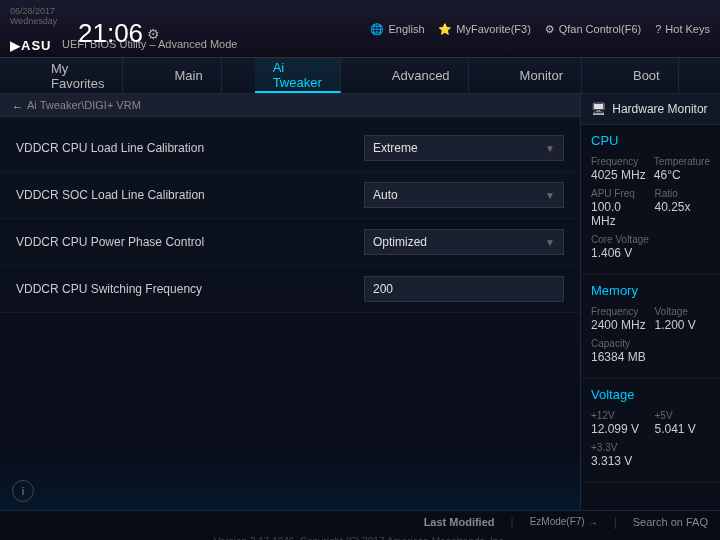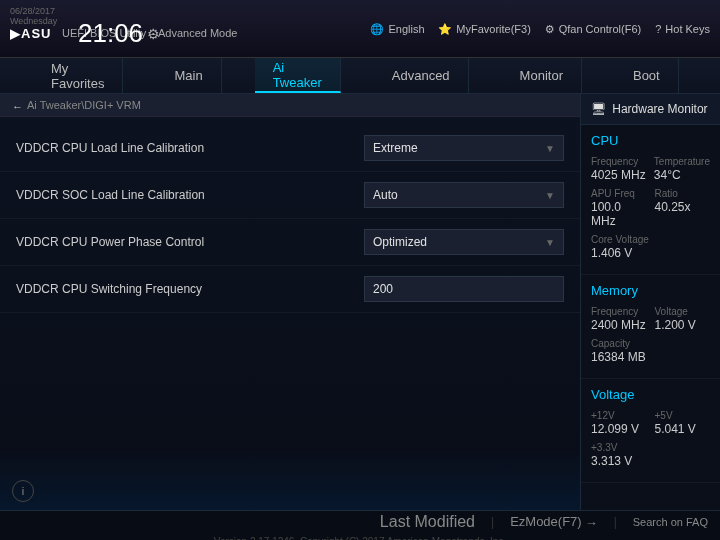--- a/index.html
+++ b/index.html
@@ -12,22 +12,22 @@
       color: #ccc;
       font-size: 12px;
     }
 
     
     #header {
       background: linear-gradient(180deg, #1a1a2e 0%, #0d0d1a 100%);
       border-bottom: 1px solid #333;
       height: 58px;
       display: flex;
-      align-items: flex-start;
-      padding: 16px 10px;
+      align-items: flex-end;
+      padding: 4px 10px;
       position: relative;
     }
     #logo-area {
       display: flex;
       align-items: center;
       gap: 8px;
     }
     #asus-logo {
       color: #fff;
       font-weight: bold;
@@ -416,21 +416,21 @@
 
     <div class="hw-section">
       <div class="hw-section-title">CPU</div>
       <div class="hw-row">
         <div class="hw-col">
           <div class="hw-field-label">Frequency</div>
           <div class="hw-field-value">4025 MHz</div>
         </div>
         <div class="hw-col">
           <div class="hw-field-label">Temperature</div>
-          <div class="hw-field-value">34°C</div>
+          <div class="hw-field-value">46°C</div>
         </div>
       </div>
       <div class="hw-row">
         <div class="hw-col">
           <div class="hw-field-label">APU Freq</div>
           <div class="hw-field-value">100.0 MHz</div>
         </div>
         <div class="hw-col">
           <div class="hw-field-label">Ratio</div>
           <div class="hw-field-value">40.25x</div>
@@ -476,23 +476,23 @@
         <div class="hw-field-label">+3.3V</div>
         <div class="hw-field-value">3.313 V</div>
       </div>
     </div>
 
   </div>
 </div>
 
 <div class="footer-wrapper">
   <div class="top-footer-row">
-    <span style="color:#888;font-size:16px;">Last Modified</span>
+    <span style="color:#888;font-size:11px;font-weight:bold;">Last Modified</span>
     <span style="color:#333;">|</span>
-    <div class="footer-action" style="color:#888; font-size:13px;text-align:right;">
+    <div class="footer-action" style="color:#888; font-size:10px;text-align:right;">
       <span>EzMode(F7)</span>
       <span>→</span>
     </div>
     <span style="color:#333;">|</span>
     <div class="footer-action" style="color:#888; font-size:11px;">
       <span>Search on FAQ</span>
     </div>
   </div>
   <div class="bottom-footer-row">
     <span>Version 2.17.1246. Copyright (C) 2017 American Megatrends, Inc.</span>

